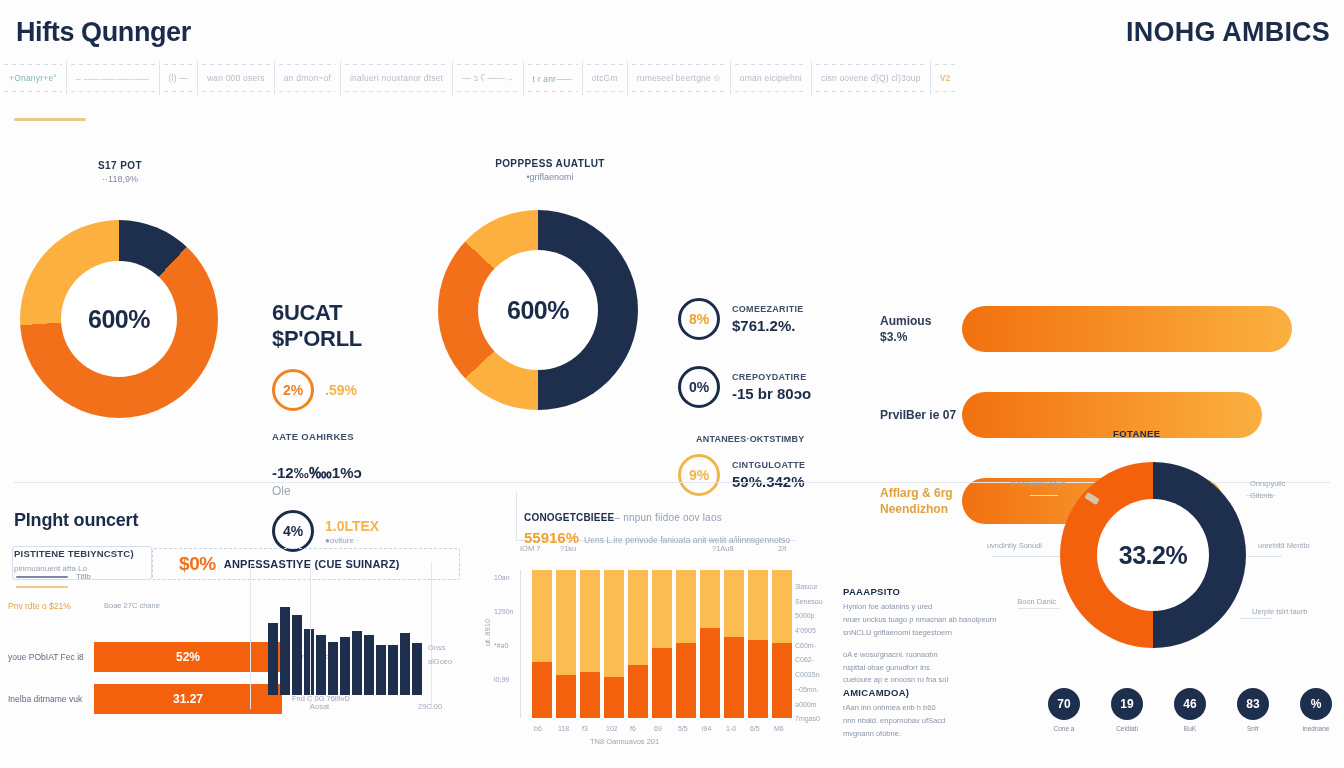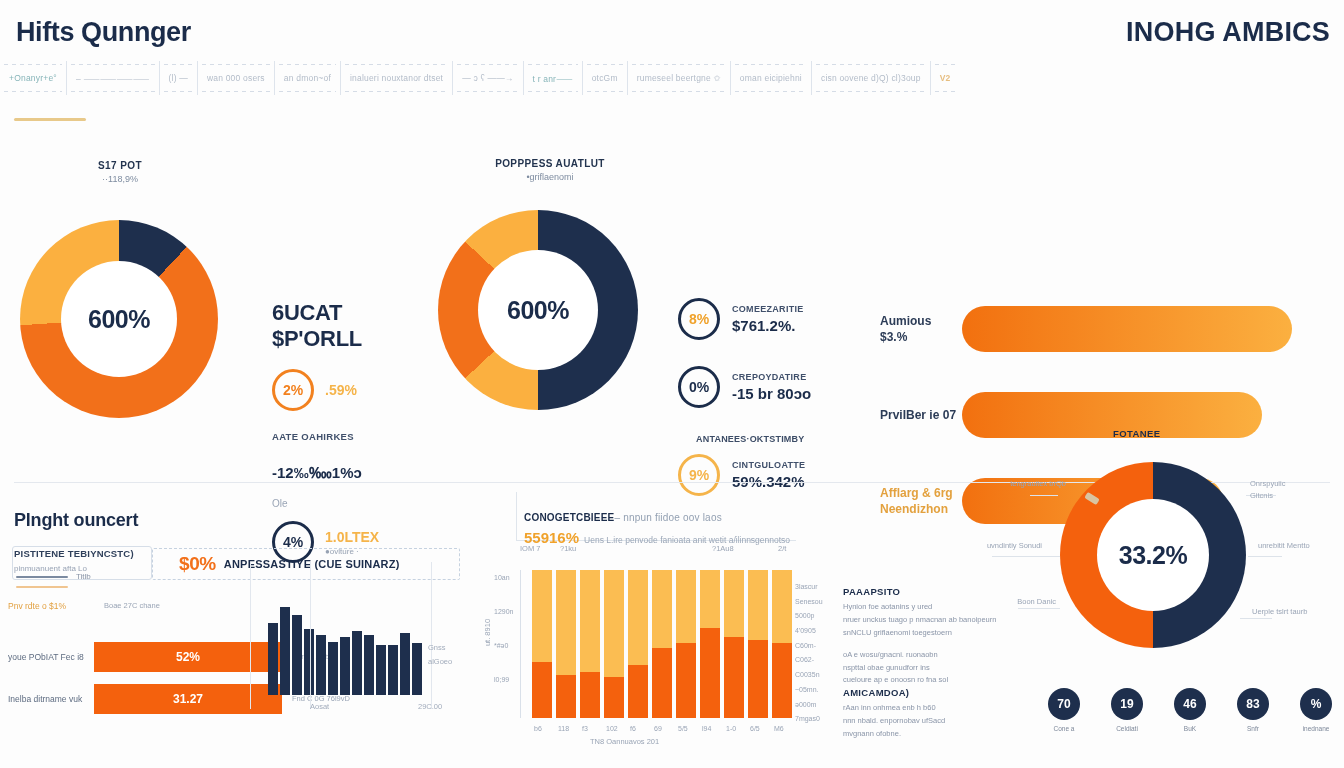--- a/index.html
+++ b/index.html
@@ -83,21 +83,21 @@
   }
   .kpi-circle.orange { border: 3px solid #f2811f; color: #f2811f; }
   .kpi-circle.navy   { border: 3px solid #1b2c4a; color: #1b2c4a; }
   .kpi-circle.amber  { border: 3px solid #f5b44a; color: #f5b44a; }
   .kpi-text { margin-left: 11px; }
   .kpi-text .v { font-size: 14px; font-weight: bold; color: #f5b44a; }
   .kpi-text .s { font-size: 8px; color: #97a2b3; margin-top: 2px; }
   .blk { margin-top: 20px; }
   .blk .lbl { font-size: 9.5px; font-weight: bold; color: #40506b; letter-spacing: .3px; }
   .blk .val { font-size: 15px; font-weight: bold; color: #1b2c4a; margin-top: 20px; }
-  .blk .sub { font-size: 10px; color: #9aa5b6; margin-top: 16px; }
+  .blk .sub { font-size: 12px; color: #9aa5b6; margin-top: 2px; }
 
   
   .statlist { position: absolute; left: 678px; top: 170px; width: 180px; }
   .stat-item { display: flex; align-items: center; margin-bottom: 26px; }
   .stat-item .txt { margin-left: 12px; }
   .stat-item .txt .cap { font-size: 9px; font-weight: bold; color: #40506b; letter-spacing: .3px; }
   .stat-item .txt .num { font-size: 15px; font-weight: bold; color: #1b2c4a; margin-top: 3px; }
   .stat-note {
     font-size: 9px; font-weight: bold; color: #3c4c66; letter-spacing: .2px;
     margin: 2px 0 10px 18px;
@@ -336,21 +336,21 @@
 
   <div class="divider-h"></div>
 
   <div class="botrow">
     <div class="b-title">Plnght ouncert</div>
     <div class="b-box"></div>
     <div class="b-box-t">PISTITENE TEBIYNCSTC)</div>
     <div class="b-box-s">pinmuanuent afta Lo</div>
     <div id="hbars">
         <div class="hbar-row" style="left: 8px; top: 104px;">
-          <div class="hbar-name amber">Pnv rdte o $1%</div>
+          <div class="hbar-name amber">Pnv rdte o $21%</div>
           <div class="hbar-after">Boae 27C chane</div>
         </div>
         <div class="hbar-row" style="left: 8px; top: 146px;">
           <div class="hbar-name">youe PObIAT Fec i8</div>
           <div style="display: flex; width: 188px; height: 30px;">
             <div class="hbar" style="width: 100%; background: rgb(244, 97, 13);">52%</div>
           </div>
           <div class="hbar-after">Sor 80 Aobo</div>
         </div>
         <div class="hbar-row" style="left: 8px; top: 188px;">

